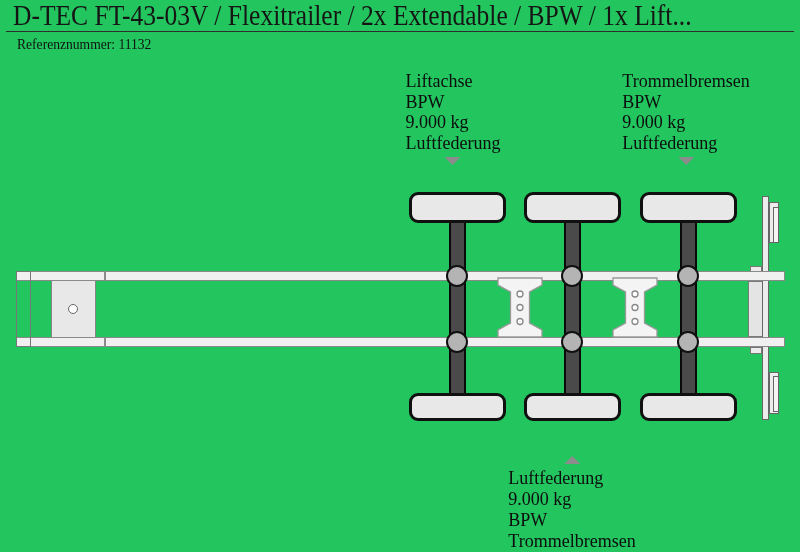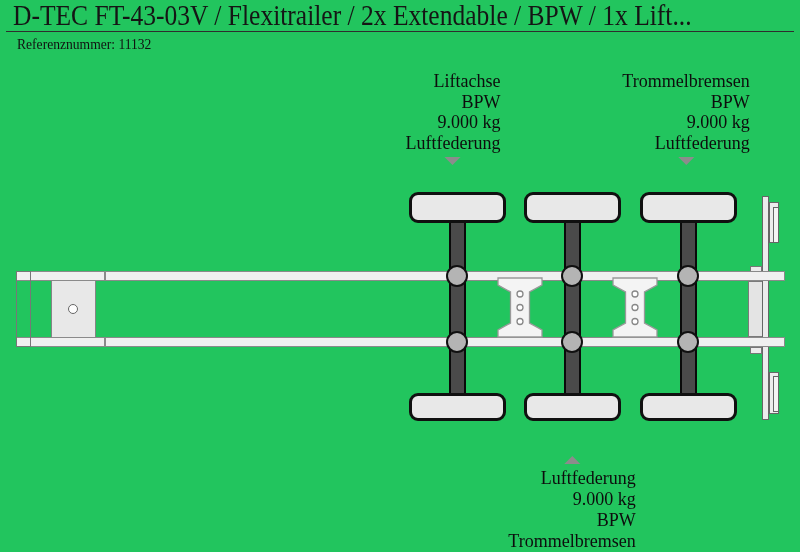--- a/index.html
+++ b/index.html
@@ -7,21 +7,21 @@
          font-family:Liberation Serif, serif;color:#1a1a1a;}
 
   
   .title{position:absolute;left:13px;top:-2px;width:920px;font-size:29px;line-height:34px;
          white-space:nowrap;transform:scaleX(0.88);transform-origin:left center;color:#151515;}
   .divider{position:absolute;left:6px;right:6px;top:31px;border-top:1px solid #2e2e2e;}
   .reference{position:absolute;left:17px;top:36px;font-size:14px;line-height:17px;
              transform:scaleX(0.97);transform-origin:left center;color:#111;}
 
   
-  .anno{position:absolute;text-align:right;font-size:18px;line-height:20.5px;color:#0d0d0d;
+  .anno{position:absolute;text-align:left;font-size:18px;line-height:20.5px;color:#0d0d0d;
         transform:translateX(-50%);white-space:nowrap;}
   .anno .line{display:block;}
   .arrow-down{width:0;height:0;border-left:8px solid transparent;border-right:8px solid transparent;
               border-top:8px solid #8c8c8c;margin:4px auto 0 auto;}
   .arrow-up{width:0;height:0;border-left:8px solid transparent;border-right:8px solid transparent;
             border-bottom:8px solid #8c8c8c;margin:0 auto 4px auto;}
   .anno-bottom{line-height:21px;}
 
   
   .shape{position:absolute;box-sizing:border-box;}

